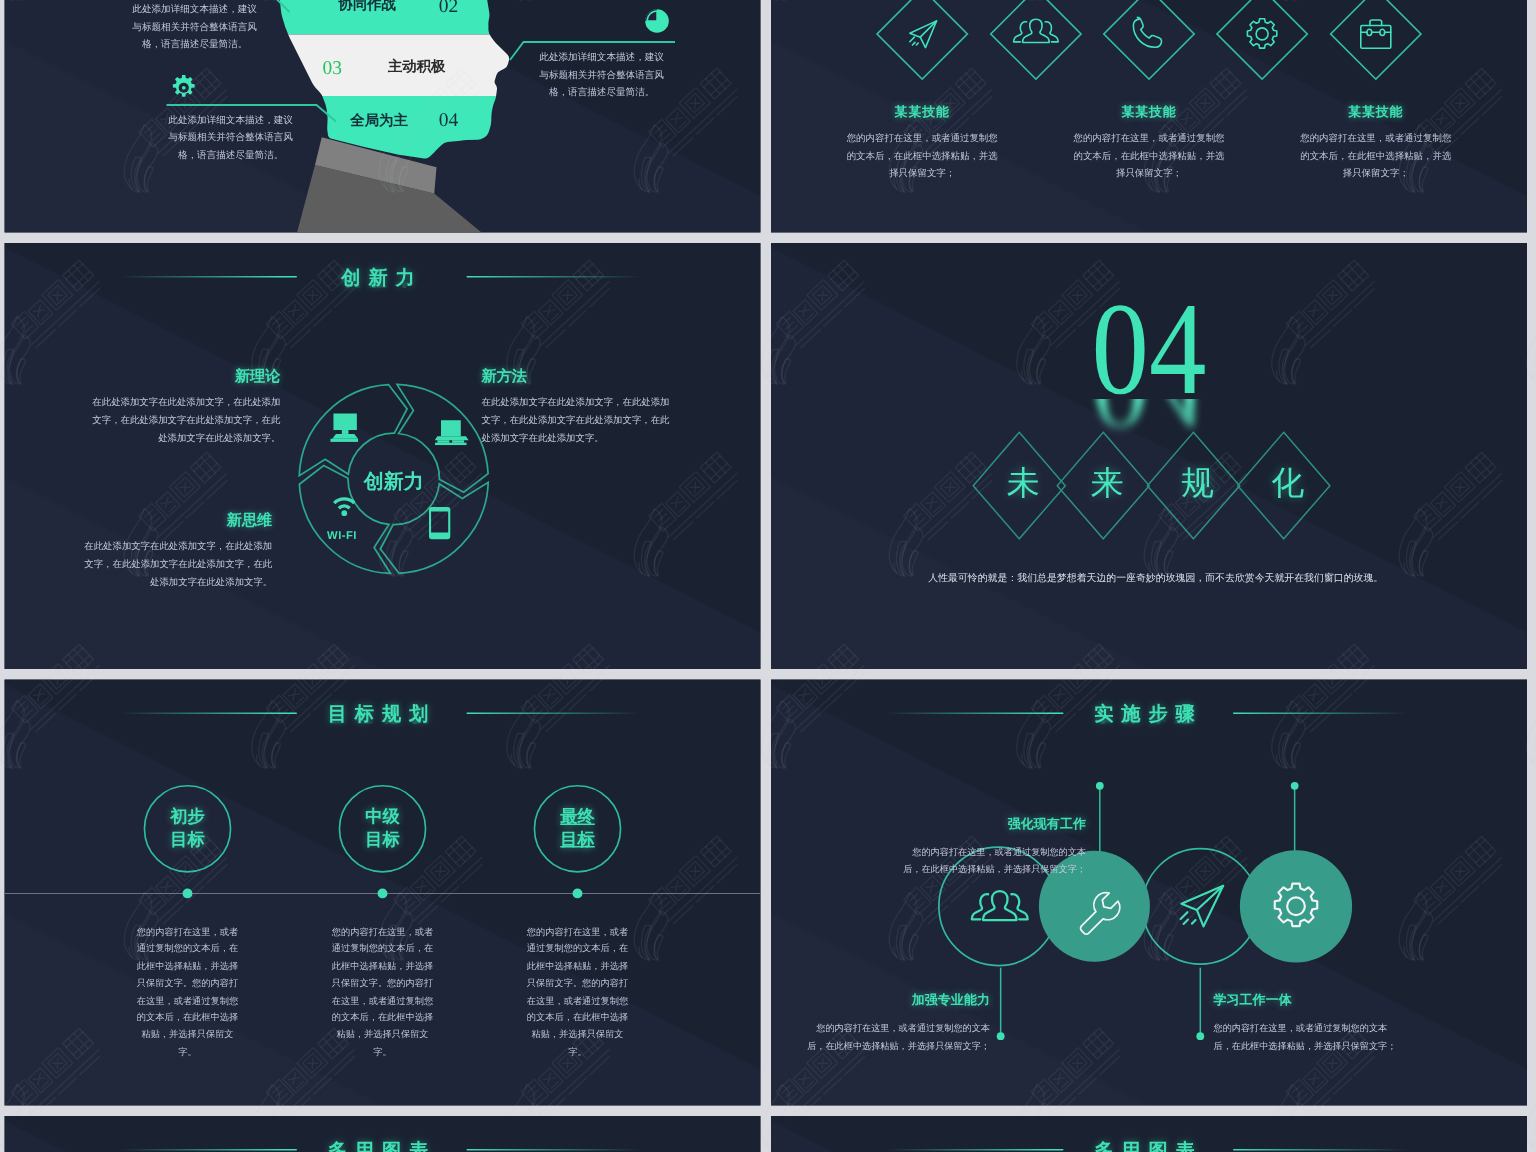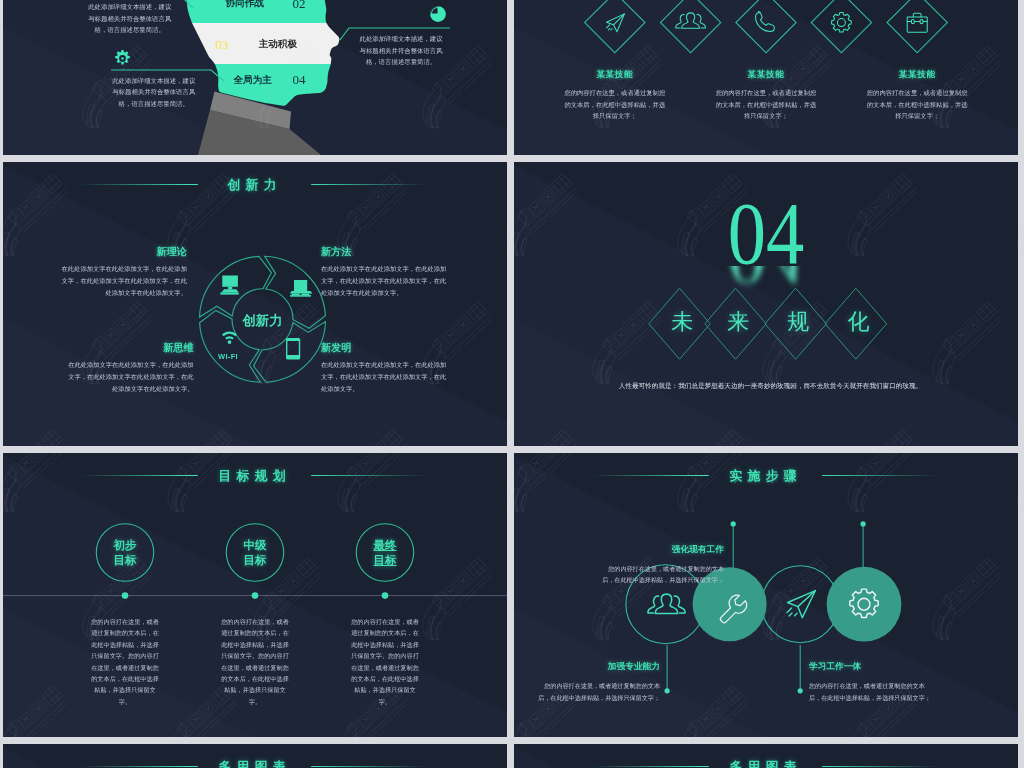--- a/index.html
+++ b/index.html
@@ -50,21 +50,21 @@
 
   svg{display:block;overflow:visible;}
   .wm-layer{position:absolute;left:0;top:0;pointer-events:none;opacity:1;}
 
   
   .head-svg{position:absolute;left:0;top:0;}
   .hb{position:absolute;display:flex;align-items:center;font-weight:700;font-size:9.6px;letter-spacing:0;height:0;}
   .hb-num{font-size:13px;font-weight:400;letter-spacing:0;font-family:"Liberation Serif",serif;}
   .hb2{left:222.5px;top:132.8px;width:80px;justify-content:space-between;color:#13303b;}
   .hb3{left:212px;top:173.7px;width:82px;justify-content:space-between;color:#2b2b2b;}
-  .hb3 .hb-num{color:#fde047;font-family:Liberation Serif, serif;}
+  .hb3 .hb-num{color:#22c55e;font-family:Liberation Serif, serif;}
   .hb4{left:230.5px;top:209.2px;width:72px;justify-content:space-between;color:#13303b;}
 
   
   .sk-svg{position:absolute;left:0;top:0;}
   .sk-col{position:absolute;width:101px;text-align:center;}
   .sk-t{font-size:8.6px;font-weight:700;color:#3ee0b3;text-shadow:0 0 4px rgba(62,224,179,.55);letter-spacing:.6px;}
   .sk-b{font-size:6.3px;line-height:11.5px;color:#c4c8dc;margin-top:6px;}
   .sk1{left:50.3px;top:198px;}
   .sk2{left:201.5px;top:198px;}
   .sk3{left:352.7px;top:198px;}
@@ -72,21 +72,21 @@
   
   .inn-svg{position:absolute;left:0;top:0;}
   .inn-center{font-family:"Liberation Sans",sans-serif;font-size:13.3px;font-weight:700;fill:#44e3b8;}
   .wifi-lbl{position:absolute;left:204px;top:190px;width:42px;text-align:center;
     font-size:7.5px;font-weight:700;color:#3ee0b3;letter-spacing:.3px;}
   .inn-q{position:absolute;width:125.5px;}
   .inn-h{font-size:10.1px;font-weight:700;color:#3ee0b3;text-shadow:0 0 4px rgba(62,224,179,.5);line-height:11px;}
   .inn-t{font-size:6.28px;line-height:11.85px;color:#c7cade;margin-top:6px;}
   .q-tl{left:58.4px;top:84px;text-align:right;}
   .q-tr{left:318px;top:84px;text-align:left;}
-  .q-bl{left:65px;top:180px;text-align:right;}
+  .q-bl{left:53px;top:180px;text-align:right;}
   .q-br{left:318px;top:180px;text-align:left;}
 
   
   .s4-svg{position:absolute;left:0;top:0;}
   .s4-num{position:absolute;left:0;top:28px;width:504px;text-align:center;
     font-size:88px;font-weight:400;color:#40e3b5;line-height:1;
     font-family:"Liberation Serif",serif;
     transform:scaleX(.87);transform-origin:50% 0;}
   .s4-num-refl{position:absolute;left:0;top:103.5px;width:504px;height:33px;overflow:hidden;
     -webkit-mask-image:linear-gradient(to bottom,rgba(0,0,0,1) 0%,rgba(0,0,0,.72) 42%,rgba(0,0,0,.18) 82%,transparent 100%);
@@ -310,24 +310,20 @@
       <div class="inn-h">新理论</div>
       <div class="inn-t">在此处添加文字在此处添加文字，在此处添加文字，在此处添加文字在此处添加文字，在此处添加文字在此处添加文字。</div>
     </div>
     <div class="inn-q q-tr">
       <div class="inn-h">新方法</div>
       <div class="inn-t">在此处添加文字在此处添加文字，在此处添加文字，在此处添加文字在此处添加文字，在此处添加文字在此处添加文字。</div>
     </div>
     <div class="inn-q q-bl">
       <div class="inn-h">新思维</div>
       <div class="inn-t">在此处添加文字在此处添加文字，在此处添加文字，在此处添加文字在此处添加文字，在此处添加文字在此处添加文字。</div>
-    </div>
-    <div class="inn-q q-br">
-      <div class="inn-h">新发明</div>
-      <div class="inn-t">在此处添加文字在此处添加文字，在此处添加文字，在此处添加文字在此处添加文字，在此处添加文字。</div>
     </div>
   </div>
 
   <div class="slide s-r2 s-c2">
     <div class="bgd"></div>
     <div class="bgd2"></div>
 
     <div class="s4-num">04</div>
     <div class="s4-num-refl">
         <span>04</span>

